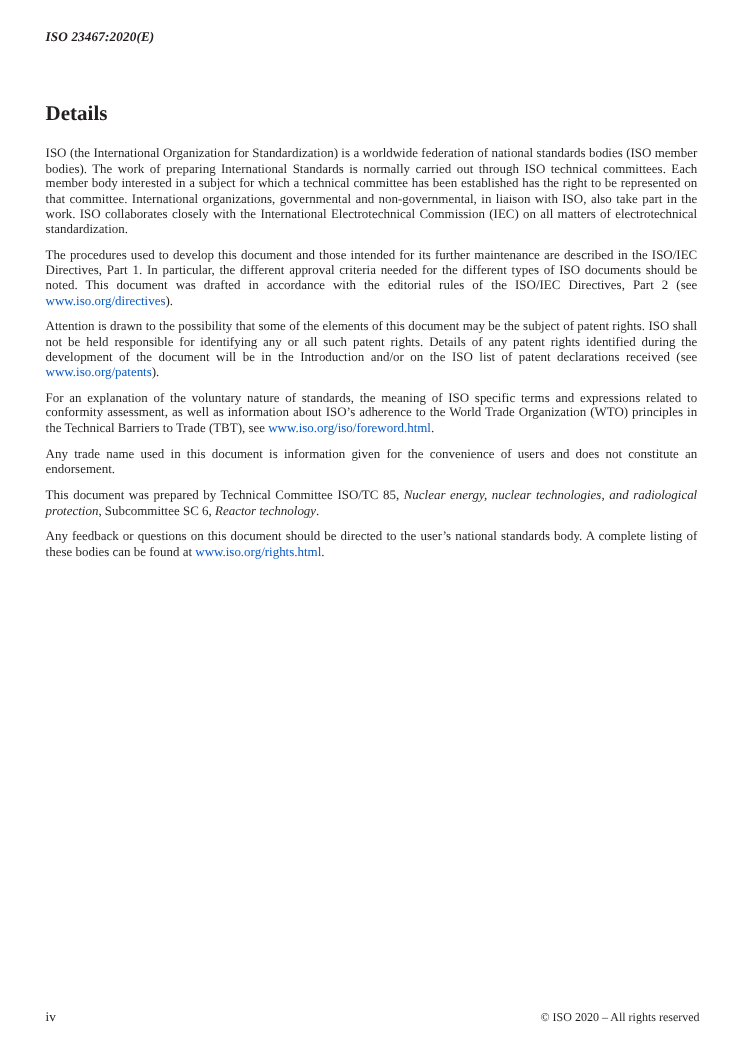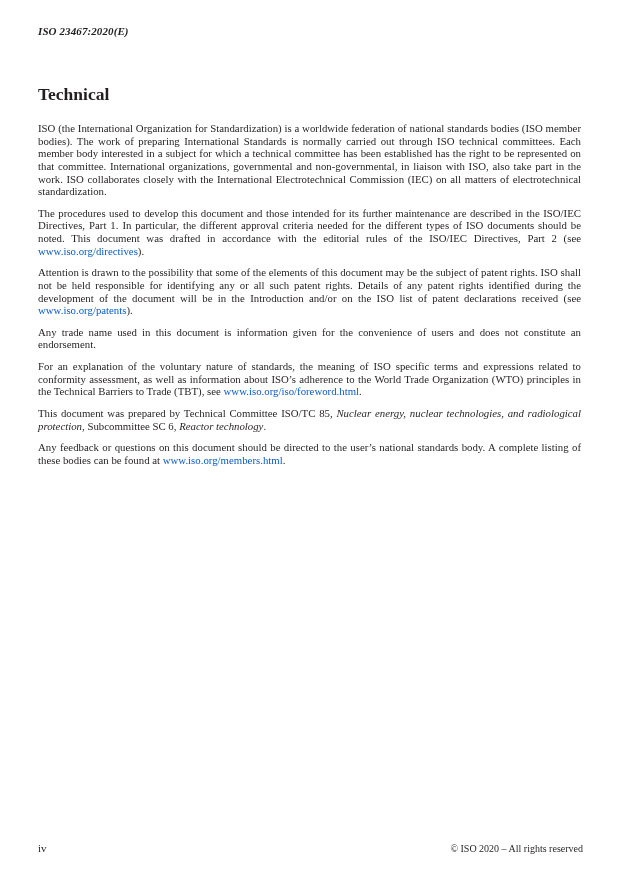--- a/index.html
+++ b/index.html
@@ -58,37 +58,37 @@
   .page-num { font-size: 11px; }
   .copyright { font-size: 10px; }
 </style>
 </head>
 <body>
 
 <div class="page">
 
   <div class="doc-ref">ISO 23467:2020(E)</div>
 
-  <div class="heading">Technical</div>
+  <div class="heading">Details</div>
 
   <div class="content">
 
     <p><span>ISO (the International Organization for Standardization) is a worldwide federation of national standards bodies (ISO member bodies). The work of preparing International Standards is normally carried out through ISO technical committees. Each member body interested in a subject for which a technical committee has been established has the right to be represented on that committee. International organizations, governmental and non-governmental, in liaison with ISO, also take part in the work. ISO collaborates closely with the International Electrotechnical Commission (IEC) on all matters of electrotechnical standardization.</span></p>
 
     <p><span>The procedures used to develop this document and those intended for its further maintenance are described in the ISO/IEC Directives, Part 1. In particular, the different approval criteria needed for the different types of ISO documents should be noted. This document was drafted in accordance with the editorial rules of the ISO/IEC Directives, Part 2 (see </span><a class="link">www.iso.org/directives</a><span>).</span></p>
 
     <p><span>Attention is drawn to the possibility that some of the elements of this document may be the subject of patent rights. ISO shall not be held responsible for identifying any or all such patent rights. Details of any patent rights identified during the development of the document will be in the Introduction and/or on the ISO list of patent declarations received (see </span><a class="link">www.iso.org/patents</a><span>).</span></p>
 
+    <p><span>For an explanation of the voluntary nature of standards, the meaning of ISO specific terms and expressions related to conformity assessment, as well as information about ISO’s adherence to the World Trade Organization (WTO) principles in the Technical Barriers to Trade (TBT), see </span><a class="link">www.iso.org/iso/foreword.html</a><span>.</span></p>
+
     <p><span>Any trade name used in this document is information given for the convenience of users and does not constitute an endorsement.</span></p>
-
-    <p><span>For an explanation of the voluntary nature of standards, the meaning of ISO specific terms and expressions related to conformity assessment, as well as information about ISO’s adherence to the World Trade Organization (WTO) principles in the Technical Barriers to Trade (TBT), see </span><a class="link">www.iso.org/iso/foreword.html</a><span>.</span></p>
 
     <p><span>This document was prepared by Technical Committee ISO/TC 85, </span><em>Nuclear energy, nuclear technologies, and radiological protection</em><span>, Subcommittee SC 6, </span><em>Reactor technology</em><span>.</span></p>
 
-    <p><span>Any feedback or questions on this document should be directed to the user’s national standards body. A complete listing of these bodies can be found at </span><a class="link">www.iso.org/members.html</a><span>.</span></p>
+    <p><span>Any feedback or questions on this document should be directed to the user’s national standards body. A complete listing of these bodies can be found at </span><a class="link">www.iso.org/rights.html</a><span>.</span></p>
 
   </div>
 
   <div class="footer">
     <span class="page-num">iv</span>
     <span class="copyright">© ISO 2020 – All rights reserved</span>
   </div>
 
 </div>
 

